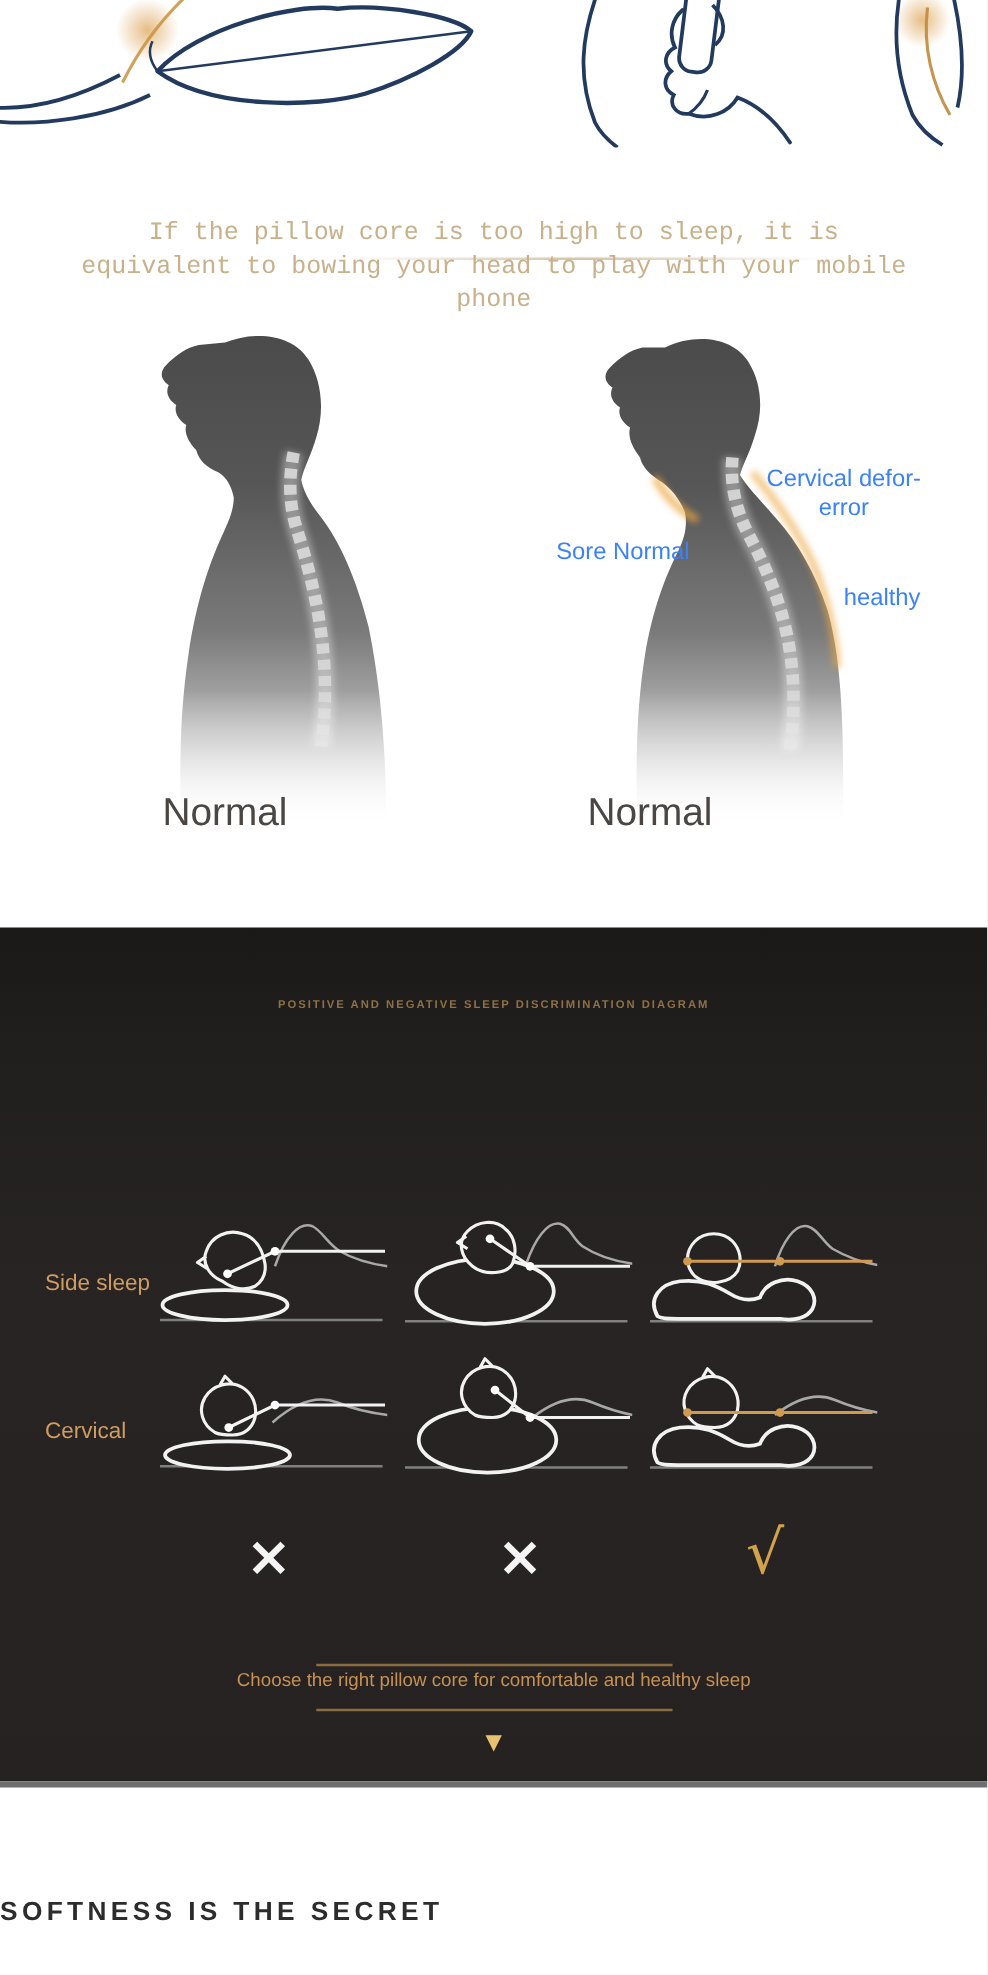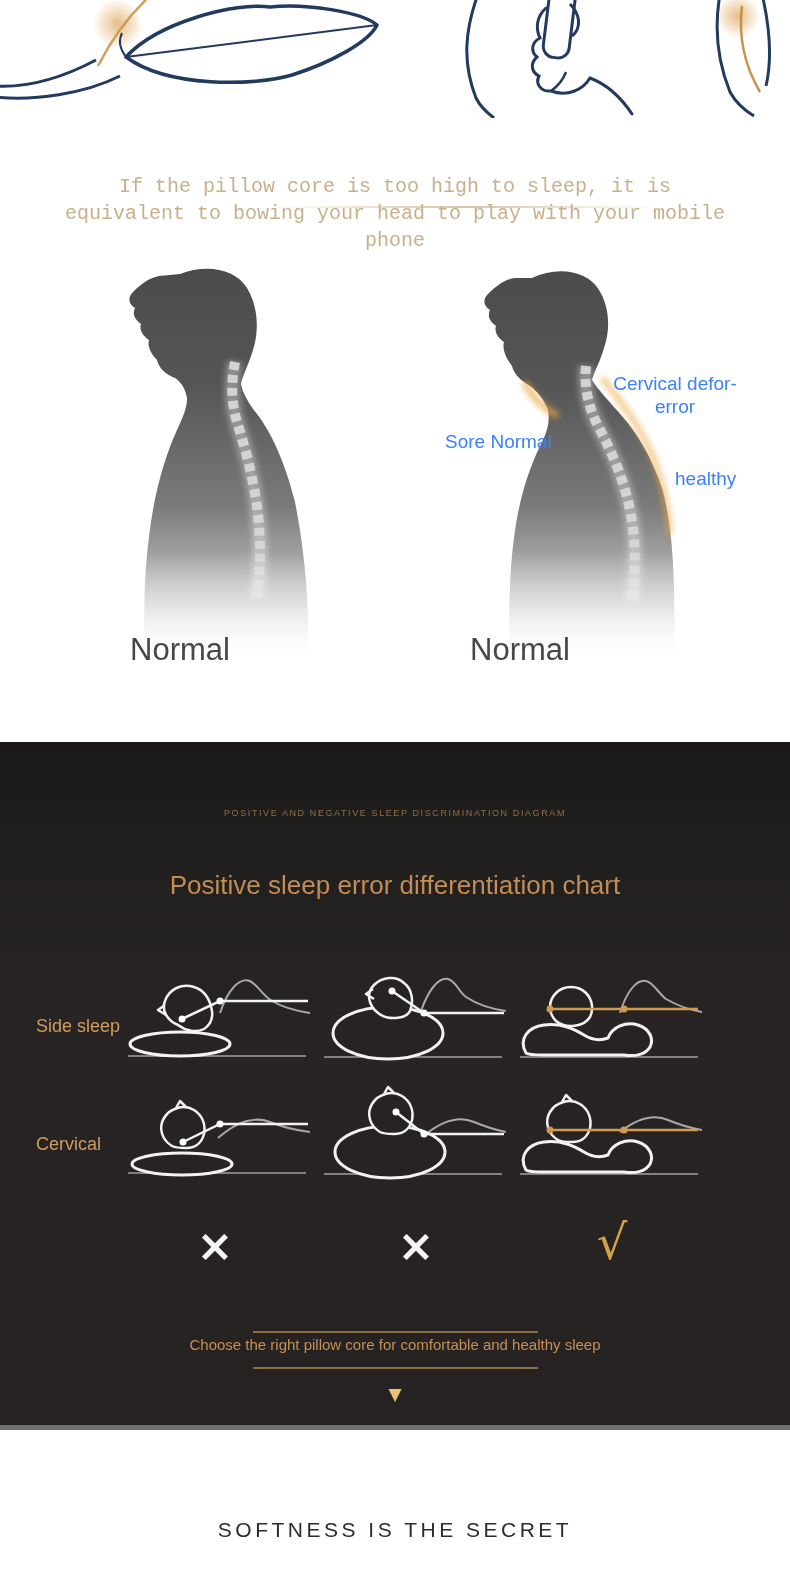--- a/index.html
+++ b/index.html
@@ -13,38 +13,38 @@
   .hero-divider{position:absolute;top:206px;left:273px;width:384px;height:2px;
     background:linear-gradient(90deg,rgba(199,176,138,0),rgba(199,176,138,.75),rgba(199,176,138,0));}
 
   
   .sil-label{position:absolute;color:#3b82f6;font-size:19px;line-height:23px;}
   .sil-caption{position:absolute;width:150px;text-align:left;color:#4a4643;font-size:31px;}
 
   
   .dark{position:absolute;left:0;top:742px;width:790px;height:683px;
     background:linear-gradient(180deg,#1b1818 0%,#211e1e 14%,#282424 42%,#262222 100%);}
-  .eyebrow{position:absolute;top:66px;left:0;width:100%;text-align:center;
-    color:#8d7147;font-size:9px;font-weight:normal;letter-spacing:1.6px;}
+  .eyebrow{position:absolute;top:56px;left:0;width:100%;text-align:center;
+    color:#8d7147;font-size:9px;font-weight:bold;letter-spacing:1.6px;}
   .dark-title{position:absolute;top:128px;left:0;width:100%;text-align:center;
     color:#c28c55;font-size:26px;}
   .row-label{position:absolute;color:#cf9c62;font-size:18px;}
   .cell{position:absolute;width:190px;height:108px;}
   .mark{position:absolute;width:110px;text-align:center;}
   .mark.x{color:#f4f4f4;font-size:44px;font-weight:bold;font-family:"DejaVu Sans",sans-serif;}
   .mark.ok{color:#d2a24b;font-size:48px;font-family:"DejaVu Sans",sans-serif;}
   .gold-line{position:absolute;left:253px;width:285px;height:2px;background:#8a6e42;}
   .dark-footer{position:absolute;top:594px;left:0;width:100%;text-align:center;
     color:#c69154;font-size:15px;white-space:nowrap;}
   .down-arrow{position:absolute;top:642px;left:0;width:100%;text-align:center;
     color:#e7c271;font-size:17px;font-family:"DejaVu Sans",sans-serif;}
   .gray-divider{position:absolute;left:0;top:1425px;width:790px;height:5px;background:#6f6f6f;}
 
-  .slogan{position:absolute;top:1518px;left:0;width:100%;text-align:center;
-    color:#2c2c2c;font-size:21px;letter-spacing:3.5px;font-weight:400;}
+  .slogan{position:absolute;top:1518px;left:0;width:100%;
+    color:#2c2c2c;font-size:21px;letter-spacing:3.5px;font-weight:700;}
 
   svg{display:block;}
 </style>
 </head>
 <body>
 
 <div class="page">
 
   <svg width="0" height="0" style="position:absolute" aria-hidden="true">
     <defs>
@@ -128,21 +128,20 @@
     </div>
     <div class="sil-label" style="left:445px;top:430px">Sore Normal</div>
     <div class="sil-label" style="left:675px;top:467px">healthy</div>
 
     <div class="sil-caption" style="left:130px;top:632px">Normal</div>
     <div class="sil-caption" style="left:470px;top:632px">Normal</div>
   </section>
 
   <section class="dark">
     <div class="eyebrow">POSITIVE AND NEGATIVE SLEEP DISCRIMINATION DIAGRAM</div>
-    <div class="dark-title">Positive sleep error differentiation chart</div>
 
     <div class="row-label" style="left:36px;top:274px">Side sleep</div>
     <div class="row-label" style="left:36px;top:392px">Cervical</div>
 
     <div class="cell" style="left:120px;top:219px">
       <svg width="190" height="108" viewBox="0 0 190 108">
         <path d="M8,95 H186" stroke="#808080" stroke-width="2" fill="none"></path>
         <path d="M100,52 C108,28 120,16 130,20 C138,24 142,34 152,40 C164,47 176,50 190,52" stroke="#a8a8a8" stroke-width="2" fill="none"></path>
         <ellipse cx="60" cy="83" rx="50" ry="12" fill="#272323" stroke="#f2f2f2" stroke-width="3"></ellipse>
         <path d="M58,64 C48,60 41,50 45,40 C49,28 62,22 74,26 C84,29 90,38 92,50 C93,58 90,64 84,68 C76,72 66,70 58,64 Z

